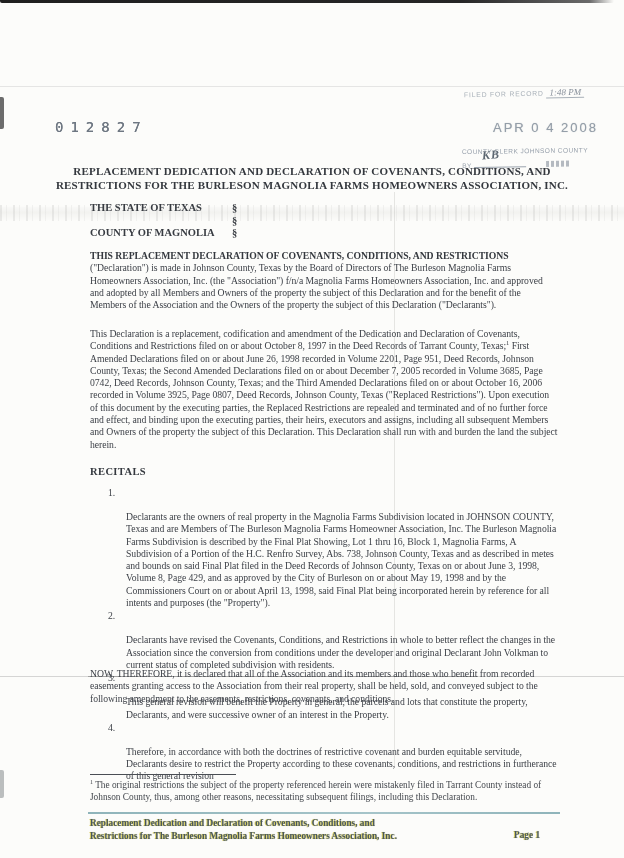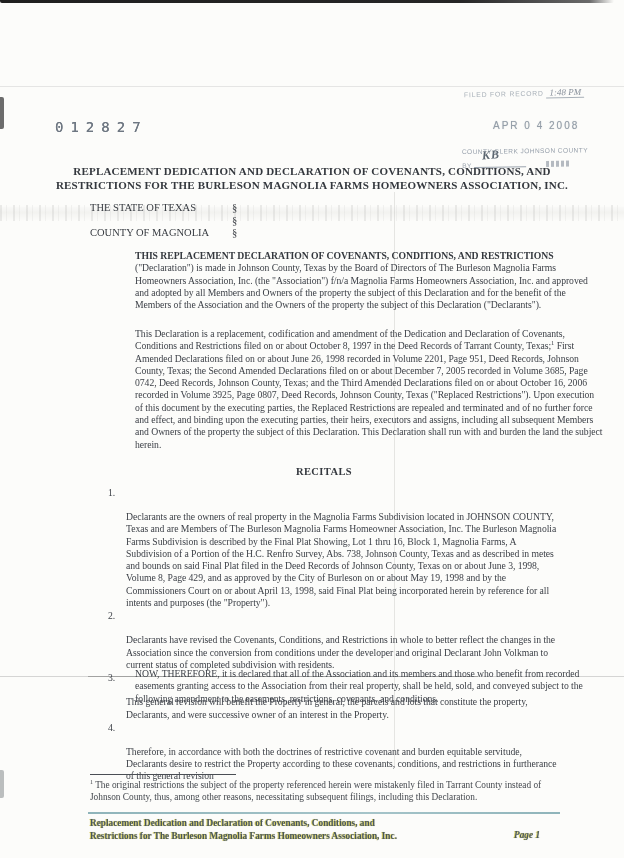--- a/index.html
+++ b/index.html
@@ -28,68 +28,68 @@
   
   .doc-number{position:absolute;left:55px;top:119px;
     font-family:"DejaVu Sans Mono", monospace;font-size:14px;letter-spacing:7px;
     color:#6e7782;text-shadow:0 0 .6px #6e7782;}
   .stamp-filed{position:absolute;left:464px;top:88px;transform:rotate(-1.2deg);
     font-family:"Liberation Sans", sans-serif;font-size:6.8px;letter-spacing:.8px;
     color:#a8b0b8;white-space:nowrap;}
   .stamp-filed .hand-time{font-family:"Liberation Serif", serif;font-style:italic;
     font-size:9px;color:#868e99;border-bottom:1px solid #a8b0b8;padding:0 3px;letter-spacing:0;}
   .stamp-date{position:absolute;left:493px;top:120px;
-    font-family:"Liberation Sans", sans-serif;font-size:10px;letter-spacing:2px;
+    font-family:"Liberation Sans", sans-serif;font-size:13px;letter-spacing:2px;
     color:#949ea8;white-space:nowrap;text-shadow:0 0 1px rgba(148,158,168,.6);}
   .stamp-clerk{position:absolute;left:462px;top:146px;width:158px;
     font-family:"Liberation Sans", sans-serif;font-size:6.6px;letter-spacing:.4px;
     color:#99a2ad;line-height:9px;transform:rotate(-.8deg);}
   .stamp-clerk .by-row{position:relative;margin-top:1px;height:14px;}
   .stamp-clerk .by-label{display:inline-block;vertical-align:bottom;}
   .stamp-clerk .by-line{display:inline-block;width:52px;border-bottom:1px solid #9aa3ad;height:10px;position:relative;}
   .stamp-clerk .signature{position:absolute;left:8px;top:-6px;
     font-family:"Liberation Serif", serif;font-style:italic;font-weight:bold;
     font-size:12px;color:#5d6771;transform:rotate(-4deg);letter-spacing:1px;}
   .stamp-clerk .faded-bit{display:inline-block;width:24px;height:6px;margin-left:18px;
     background:repeating-linear-gradient(90deg,rgba(150,158,168,.7) 0 3px,transparent 3px 5px);}
 
   
   .title{position:absolute;left:42px;top:164px;width:540px;text-align:center;
     font-weight:bold;font-size:11px;line-height:14px;color:#34383e;letter-spacing:.2px;}
-  .parties{position:absolute;left:90px;top:202px;font-weight:normal;font-size:10.5px;
+  .parties{position:absolute;left:90px;top:202px;font-weight:bold;font-size:10.5px;
     line-height:12.6px;color:#383c42;}
   .parties .row{display:flex;}
   .parties .lbl{width:142px;}
   .body-block{position:absolute;left:90px;width:468px;font-size:9.7px;line-height:12.3px;
-    letter-spacing:-.05px;color:#3d4148;text-align:left;margin-left:45px;}
+    letter-spacing:-.05px;color:#3d4148;text-align:left;}
   .p1{top:250px;}
   .p1 .runin{font-weight:bold;color:#34383e;display:block;}
   .p2{top:328px;}
   sup{font-size:6.5px;vertical-align:super;line-height:0;}
-  .recitals-heading{position:absolute;left:90px;top:466px;width:468px;text-align:center;
+  .recitals-heading{position:absolute;left:90px;top:466px;width:468px;
     font-weight:bold;font-size:10.5px;color:#34383e;letter-spacing:.4px;}
   .recitals{position:absolute;left:108px;top:487px;width:450px;font-size:9.7px;
     line-height:12.3px;letter-spacing:-.05px;}
   .recital-item{display:flex;margin-bottom:1px;}
   .recital-num{width:18px;flex:0 0 18px;}
   .recital-text{flex:1;margin-top:24px;}
   .now-therefore{top:668px;}
 
   .footnote-rule{position:absolute;left:90px;top:774px;width:146px;height:1px;background:#4a4e54;}
   .footnote{position:absolute;left:90px;top:780px;width:470px;font-size:9.3px;line-height:11.8px;color:#44484e;}
   .footnote sup{font-size:6px;}
 
   .footer-rule{position:absolute;left:88px;top:812px;width:472px;height:2px;
     background:linear-gradient(90deg,#8fb4ba,#a5c4c9 60%,#8fb4ba);}
   .footer-text{position:absolute;left:90px;top:817px;width:380px;
     font-weight:bold;font-size:9.3px;line-height:12.5px;color:#49585c;
     text-shadow:-1px 0 0 rgba(216,202,72,.85), 0 0 1px rgba(130,140,95,.35);}
   .page-number{position:absolute;left:514px;top:830px;
     font-weight:bold;font-size:9.3px;color:#49585c;
-    text-shadow:-1px 0 0 rgba(216,202,72,.85), 0 0 1px rgba(130,140,95,.35);font-style:italic;}
+    text-shadow:-1px 0 0 rgba(216,202,72,.85), 0 0 1px rgba(130,140,95,.35);}
 </style>
 </head>
 <body>
 
 <div class="page">
 
   <div class="edge-top"></div>
   <div class="faint-hline-top"></div>
   <div class="left-mark-1"></div>
   <div class="left-mark-2"></div>

